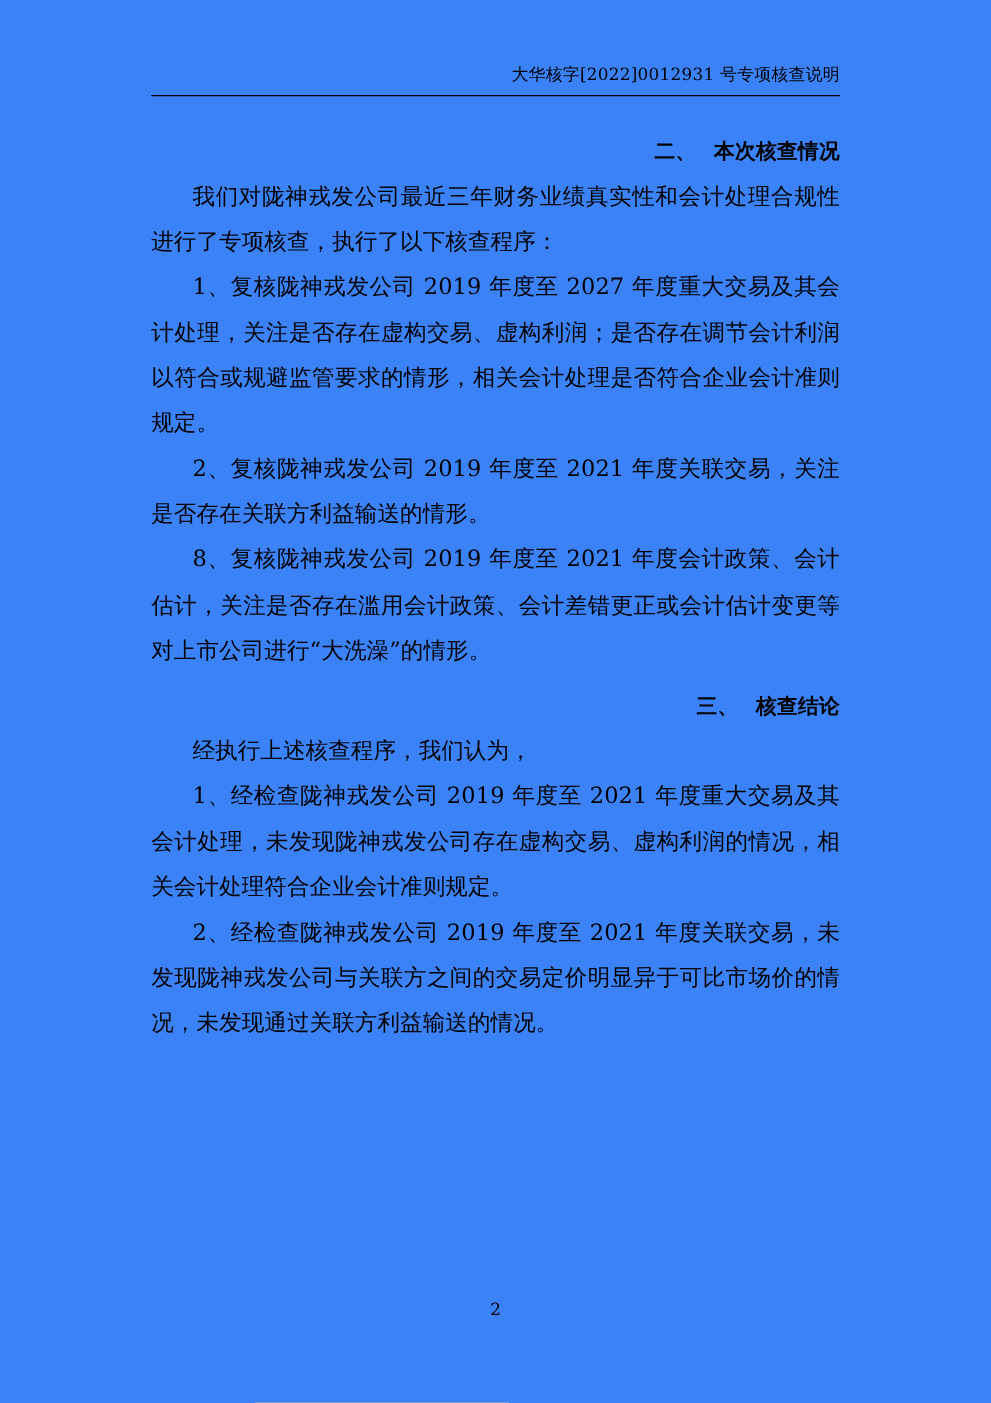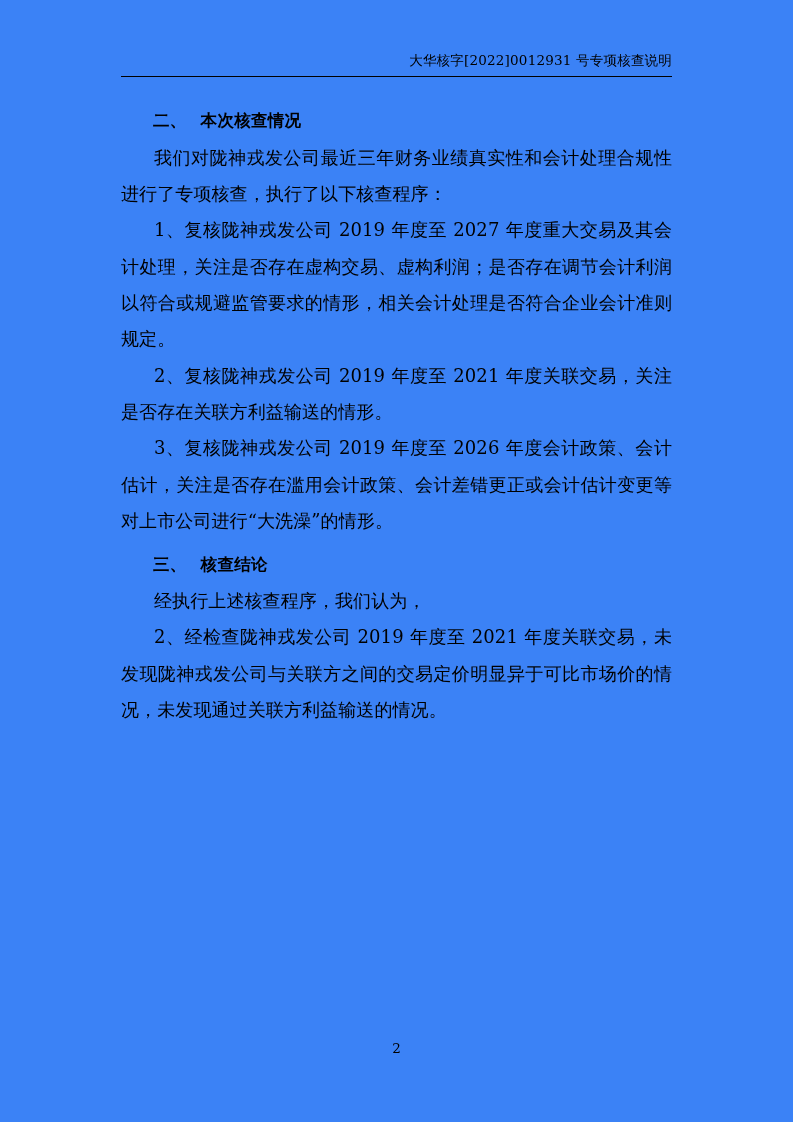--- a/index.html
+++ b/index.html
@@ -44,20 +44,21 @@
     left: 121px;
     width: 551px;
   }
   .heading {
     font-size: 16.5px;
     font-weight: bold;
     line-height: 1.55;
     margin: 0 0 6px 0;
     text-indent: 32px;
     letter-spacing: 0.3px;
+    text-align: right;
   }
   .heading .gap {
     display: inline-block;
     width: 14px;
   }
   p.para {
     font-size: 18px;
     line-height: 2.02;
     margin: 0;
     text-indent: 33px;
@@ -89,26 +90,27 @@
   <div class="header">大华核字[2022]0012931 号专项核查说明</div>
   <div class="header-rule"></div>
 
   <div class="content">
 
     <div class="block">
       <div class="heading"><span>二、</span><span class="gap"></span><span>本次核查情况</span></div>
       <p class="para">我们对陇神戎发公司最近三年财务业绩真实性和会计处理合规性进行了专项核查，执行了以下核查程序：</p>
       <p class="para">1、复核陇神戎发公司 2019 年度至 2027 年度重大交易及其会计处理，关注是否存在虚构交易、虚构利润；是否存在调节会计利润以符合或规避监管要求的情形，相关会计处理是否符合企业会计准则规定。</p>
       <p class="para">2、复核陇神戎发公司 2019 年度至 2021 年度关联交易，关注是否存在关联方利益输送的情形。</p>
-      <p class="para">3、复核陇神戎发公司 2019 年度至 2026 年度会计政策、会计估计，关注是否存在滥用会计政策、会计差错更正或会计估计变更等对上市公司进行“大洗澡”的情形。</p>
+      <p class="para">8、复核陇神戎发公司 2019 年度至 2021 年度会计政策、会计估计，关注是否存在滥用会计政策、会计差错更正或会计估计变更等对上市公司进行“大洗澡”的情形。</p>
     </div>
 
     <div class="block">
       <div class="heading heading-2"><span>三、</span><span class="gap"></span><span>核查结论</span></div>
       <p class="para">经执行上述核查程序，我们认为，</p>
+      <p class="para">1、经检查陇神戎发公司 2019 年度至 2021 年度重大交易及其会计处理，未发现陇神戎发公司存在虚构交易、虚构利润的情况，相关会计处理符合企业会计准则规定。</p>
       <p class="para">2、经检查陇神戎发公司 2019 年度至 2021 年度关联交易，未发现陇神戎发公司与关联方之间的交易定价明显异于可比市场价的情况，未发现通过关联方利益输送的情况。</p>
     </div>
 
   </div>
 
   <div class="pageno">2</div>
 
 </div>
 
 </body></html>

